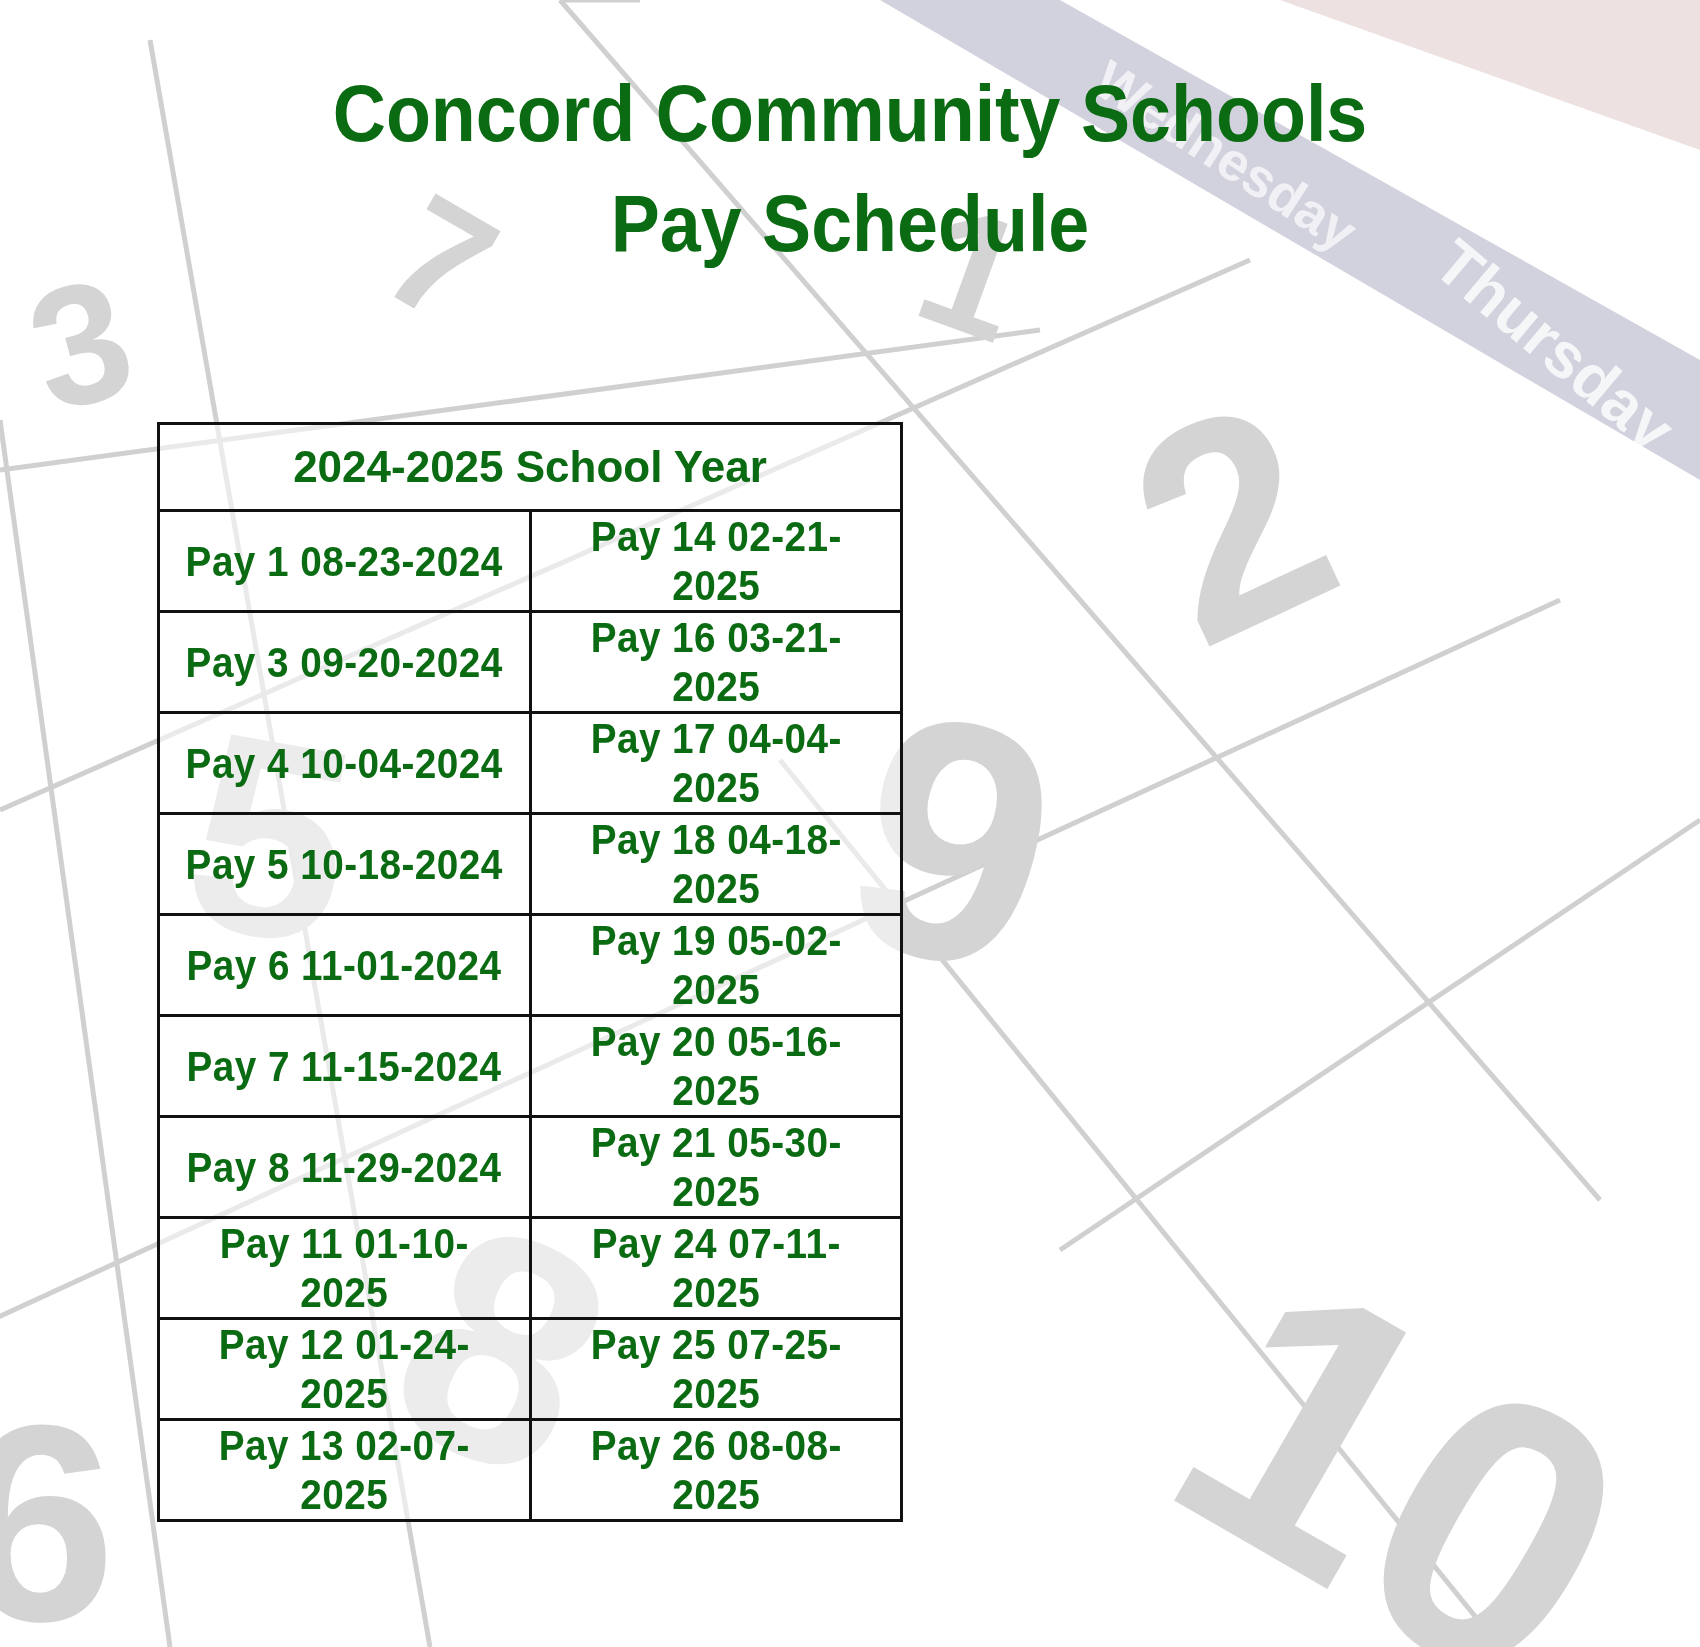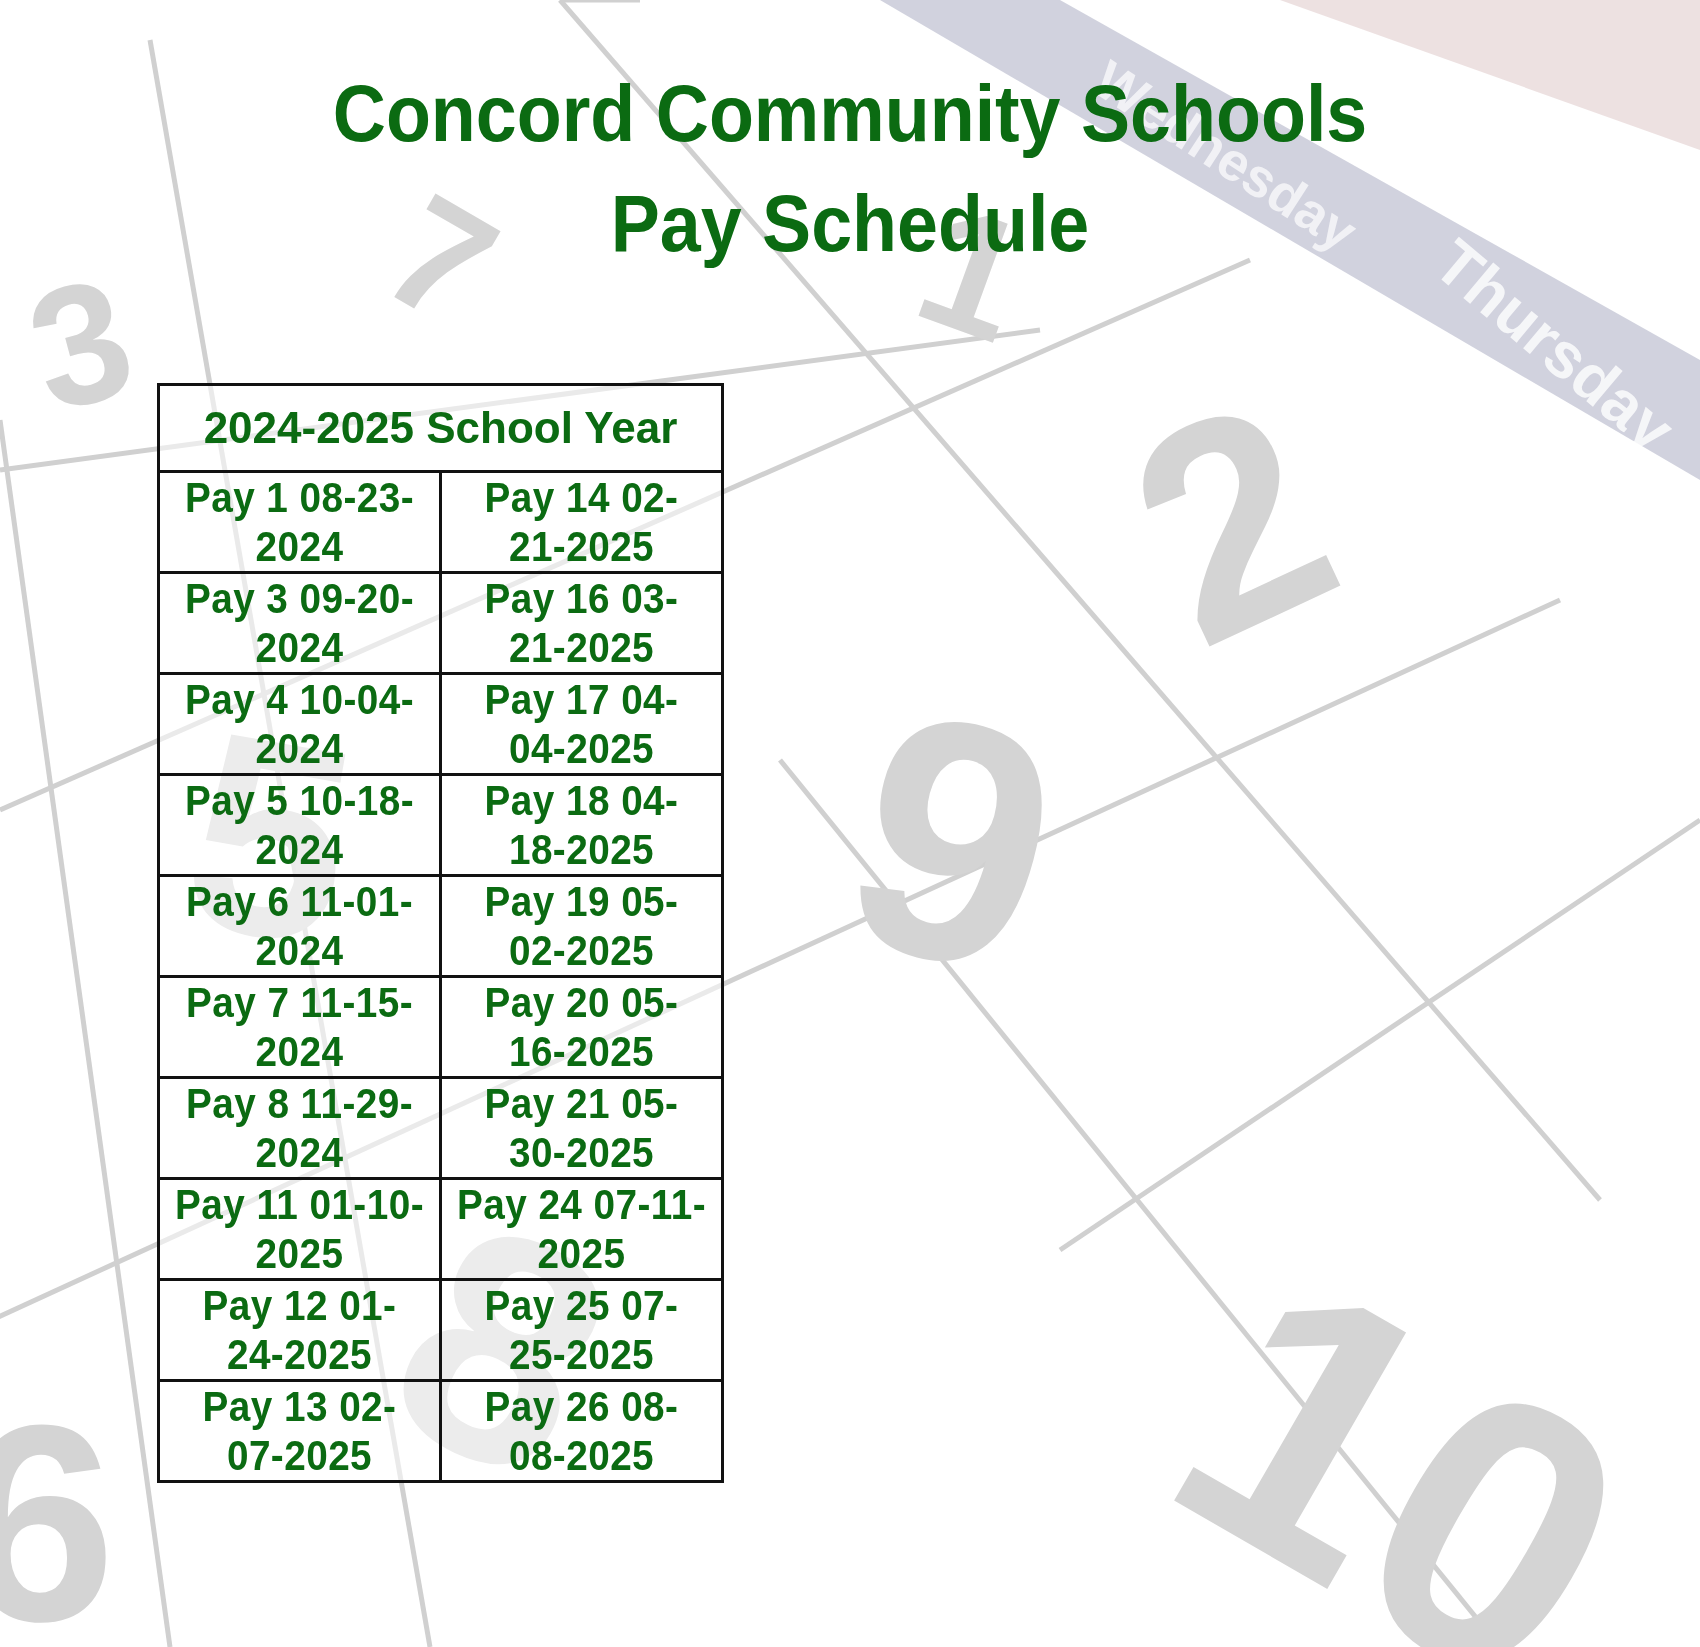--- a/index.html
+++ b/index.html
@@ -11,21 +11,21 @@
     .bg { position: absolute; left: 0; top: 0; width: 1700px; height: 1647px; z-index: 0; }
     .title {
       position: absolute; left: 0; width: 1700px; text-align: center;
       color: #0b6b12; font-weight: bold; z-index: 2;
       font-family: "Liberation Sans", sans-serif;
       transform: scaleX(0.92);
     }
     .title.l1 { top: 68px; font-size: 80px; }
     .title.l2 { top: 178px; font-size: 80px; }
     .schedule {
-      position: absolute; left: 157px; top: 383px; width: 567px;
+      position: absolute; left: 157px; top: 422px; width: 746px;
       border-collapse: collapse; z-index: 2;
       background: rgba(255,255,255,0.55);
     }
     .schedule td, .schedule th {
       border: 3px solid #111111; color: #0b6b12; font-weight: bold;
       text-align: center; padding: 0;
       font-family: "Liberation Sans", sans-serif;
     }
     .schedule th { height: 84px; font-size: 44px; }
     .schedule td { height: 66px; font-size: 43px; letter-spacing: 0.5px; width: 50%; }

